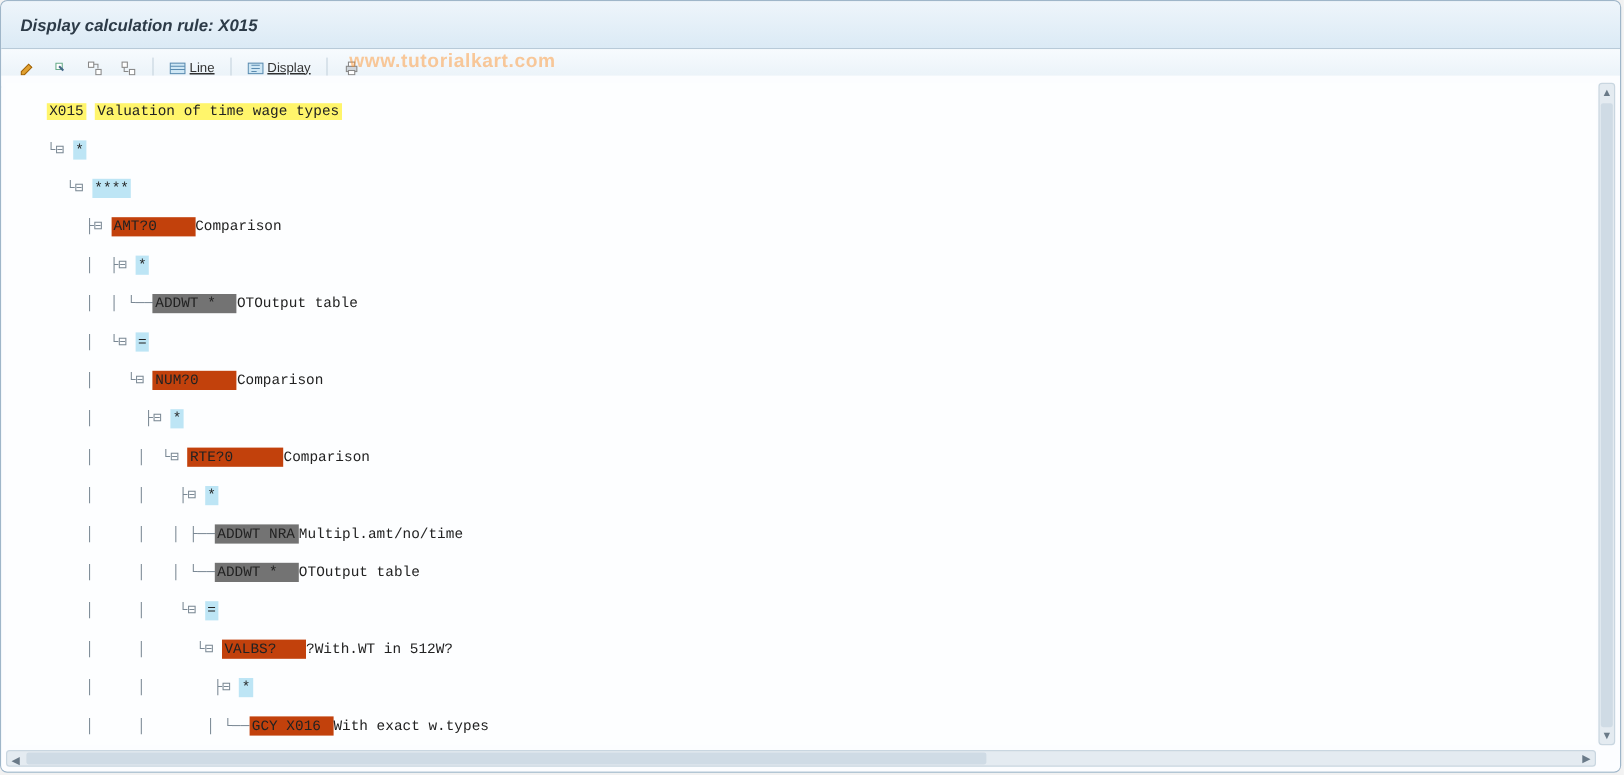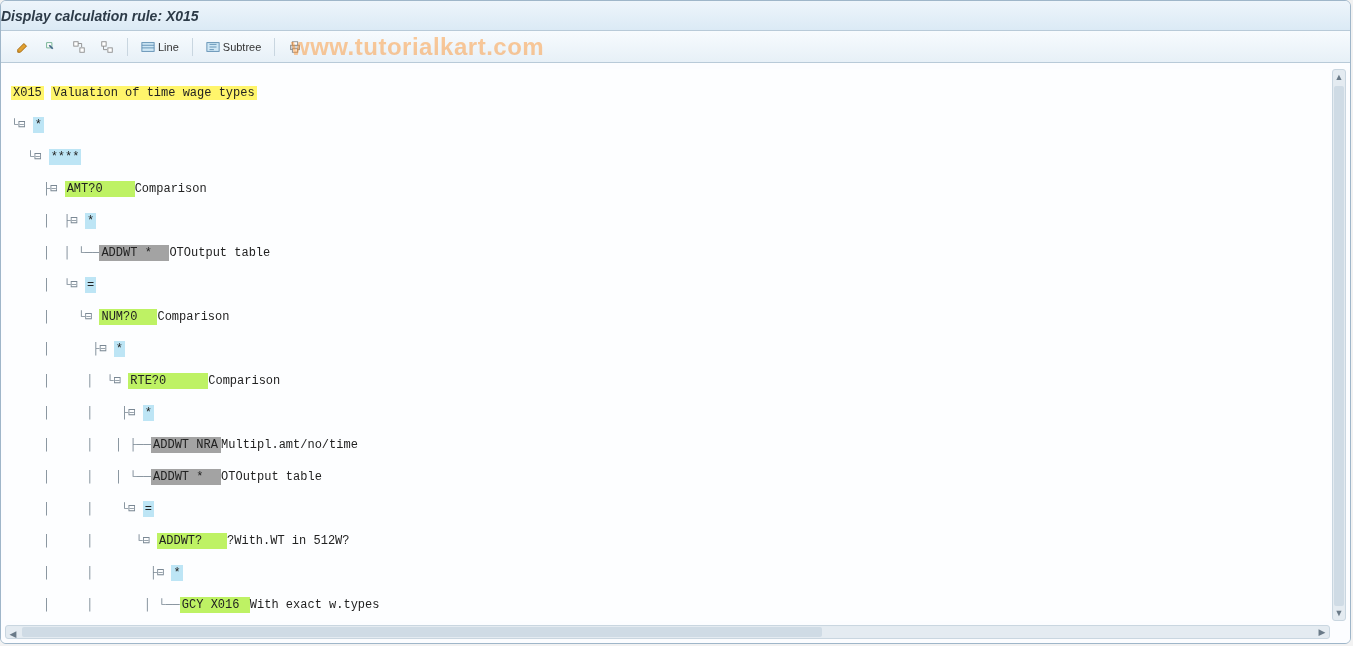--- a/index.html
+++ b/index.html
@@ -13,75 +13,76 @@
   }
   .window {
     width: 1351px; height: 644px;
     border: 1px solid #9fb6c9;
     border-radius: 6px;
     background: #f5f9fc;
     position: relative;
     overflow: hidden;
   }
   .titlebar {
-    height: 30px;
-    padding: 0 0;
+    height: 40px;
+    padding: 0 16px;
     background: linear-gradient(#eef5fb, #dbeaf5);
     border-bottom: 1px solid #b8cad8;
     display: flex; align-items: center;
     font-style: italic; font-weight: bold;
     font-size: 14px;
     color: #2d3b48;
   }
   .toolbar {
     height: 32px;
     padding: 0 10px;
     background: linear-gradient(#f7fbfe, #e7f0f7);
     border-bottom: 1px solid #b8cad8;
     display: flex; align-items: center; gap: 4px;
     position: relative;
+    text-decoration: underline;
   }
   .tbtn {
     display: inline-flex; align-items: center;
     height: 22px; padding: 0 4px;
     border: 1px solid transparent;
     border-radius: 3px;
     cursor: pointer;
     color: #546;
     gap: 3px;
   }
   .tbtn svg { width: 14px; height: 14px; }
   .tbtn .lbl { font-size: 11px; color: #333; }
   .sep { width: 1px; height: 18px; background: #c9d6e0; margin: 0 4px; }
   .watermark {
     position: absolute; left: 290px; top: 2px;
-    font-size: 24px; font-weight: bold;
+    font-size: 16px; font-weight: bold;
     color: rgba(255,140,30,0.45);
     letter-spacing: 0.5px;
     pointer-events: none;
   }
   .content-wrap {
     position: absolute; top: 62px; left: 0; right: 0; bottom: 0;
     background: #fcfdff;
   }
   .content {
     position: absolute; top: 6px; left: 4px; right: 20px; bottom: 22px;
     overflow: hidden;
     background: #fdfeff;
     font-family: "Courier New", monospace;
     font-size: 12px;
     line-height: 16px;
     color: #222;
     white-space: pre;
   }
-  .row { height: 16px; display: flex; align-items: center; }
+  .row { height: 16px; display: flex; align-items: center; margin-left: 28px; }
   .yellow { background: #fff56b; }
   .lblue  { background: #bde5f5; }
-  .lgreen { background: #bef264; }
-  .white  { background: #a3a3a3; }
+  .lgreen { background: #c2410c; }
+  .white  { background: #737373; }
   .pad { padding: 0 2px; }
   .treechar { color: #7a8894; }
   .m0{margin-left:6px}.m1{margin-left:22px}.m2{margin-left:38px}
   .vscroll {
     position: absolute; top: 6px; right: 4px; bottom: 22px; width: 14px;
     background: #e4ebf1; border: 1px solid #c9d6e0; border-radius: 3px;
   }
   .vscroll .arrow { height: 14px; display:flex; align-items:center; justify-content:center; color:#6a7a88; font-size:9px; cursor:pointer; }
   .vscroll .thumb { position:absolute; top:16px; left:1px; right:1px; height:520px; background:#cfdbe5; border-radius:2px; }
   .hscroll {
@@ -135,21 +136,21 @@
           <path d="M1 6h14M1 9h14" stroke="#5a8bb0"></path>
         </svg>
       <span class="lbl">Line</span>
     </span>
     <span class="sep"></span>
     <span class="tbtn">
       <svg viewBox="0 0 16 16">
           <rect x="1" y="3" width="14" height="10" fill="#cfe7f5" stroke="#5a8bb0"></rect>
           <path d="M4 5h8M4 8h8M4 11h5" stroke="#5a8bb0"></path>
         </svg>
-      <span class="lbl">Subtree</span>
+      <span class="lbl">Display</span>
     </span>
     <span class="sep"></span>
     <span class="tbtn">
       <svg viewBox="0 0 16 16">
           <rect x="3" y="6" width="10" height="5" fill="#d0d6dc" stroke="#888"></rect>
           <rect x="5" y="2" width="6" height="4" fill="#fff" stroke="#888"></rect>
           <rect x="5" y="10" width="6" height="4" fill="#fff" stroke="#888"></rect>
         </svg>
     </span>
     <span class="watermark">www.tutorialkart.com</span>
@@ -157,28 +158,28 @@
 
   <div class="content-wrap">
     <div class="content">
 <div class="row"><span class="m0"><span class="yellow pad">X015</span> <span class="yellow pad">Valuation of time wage types</span></span></div>
 <div class="row"><span class="m0 treechar">└</span><span class="treechar">⊟ </span><span class="lblue pad">*</span></div>
 <div class="row"><span class="m1 treechar">└</span><span class="treechar">⊟ </span><span class="lblue pad">****</span></div>
 <div class="row"><span class="m2 treechar">├</span><span class="treechar">⊟ </span><span class="lgreen pad" style="display:inline-block;width:70px">AMT?0</span>   <span>Comparison</span></div>
 <div class="row"><span class="m2 treechar">│ </span><span class="m0 treechar">├</span><span class="treechar">⊟ </span><span class="lblue pad">*</span></div>
 <div class="row"><span class="m2 treechar">│ </span><span class="m0 treechar">│ └──</span><span class="white pad" style="display:inline-block;width:70px">ADDWT *</span>  <span>OT</span>   <span>Output table</span></div>
 <div class="row"><span class="m2 treechar">│ </span><span class="m0 treechar">└</span><span class="treechar">⊟ </span><span class="lblue pad">=</span></div>
-<div class="row"><span class="m2 treechar">│   </span><span class="m0 treechar">└</span><span class="treechar">⊟ </span><span class="lgreen pad" style="display:inline-block;width:58px">NUM?0</span>   <span>Comparison</span></div>
+<div class="row"><span class="m2 treechar">│   </span><span class="m0 treechar">└</span><span class="treechar">⊟ </span><span class="lgreen pad" style="display:inline-block;width:70px">NUM?0</span>   <span>Comparison</span></div>
 <div class="row"><span class="m2 treechar">│     </span><span class="m0 treechar">├</span><span class="treechar">⊟ </span><span class="lblue pad">*</span></div>
 <div class="row"><span class="m2 treechar">│     │ </span><span class="m0 treechar">└</span><span class="treechar">⊟ </span><span class="lgreen pad" style="display:inline-block;width:80px">RTE?0</span>   <span>Comparison</span></div>
 <div class="row"><span class="m2 treechar">│     │   </span><span class="m0 treechar">├</span><span class="treechar">⊟ </span><span class="lblue pad">*</span></div>
 <div class="row"><span class="m2 treechar">│     │   │ ├──</span><span class="white pad" style="display:inline-block;width:70px">ADDWT NRA</span>  <span>Multipl.amt/no/time</span></div>
 <div class="row"><span class="m2 treechar">│     │   │ └──</span><span class="white pad" style="display:inline-block;width:70px">ADDWT *</span>  <span>OT</span>   <span>Output table</span></div>
 <div class="row"><span class="m2 treechar">│     │   </span><span class="m0 treechar">└</span><span class="treechar">⊟ </span><span class="lblue pad">=</span></div>
-<div class="row"><span class="m2 treechar">│     │     </span><span class="m0 treechar">└</span><span class="treechar">⊟ </span><span class="lgreen pad" style="display:inline-block;width:70px">ADDWT?</span>   <span>?With.WT in 512W?</span></div>
+<div class="row"><span class="m2 treechar">│     │     </span><span class="m0 treechar">└</span><span class="treechar">⊟ </span><span class="lgreen pad" style="display:inline-block;width:70px">VALBS?</span>   <span>?With.WT in 512W?</span></div>
 <div class="row"><span class="m2 treechar">│     │       </span><span class="m0 treechar">├</span><span class="treechar">⊟ </span><span class="lblue pad">*</span></div>
 <div class="row"><span class="m2 treechar">│     │       │ └──</span><span class="lgreen pad" style="display:inline-block;width:70px">GCY X016</span>   <span>With exact w.types</span></div>
 
 
 
 
 
 
 
 

